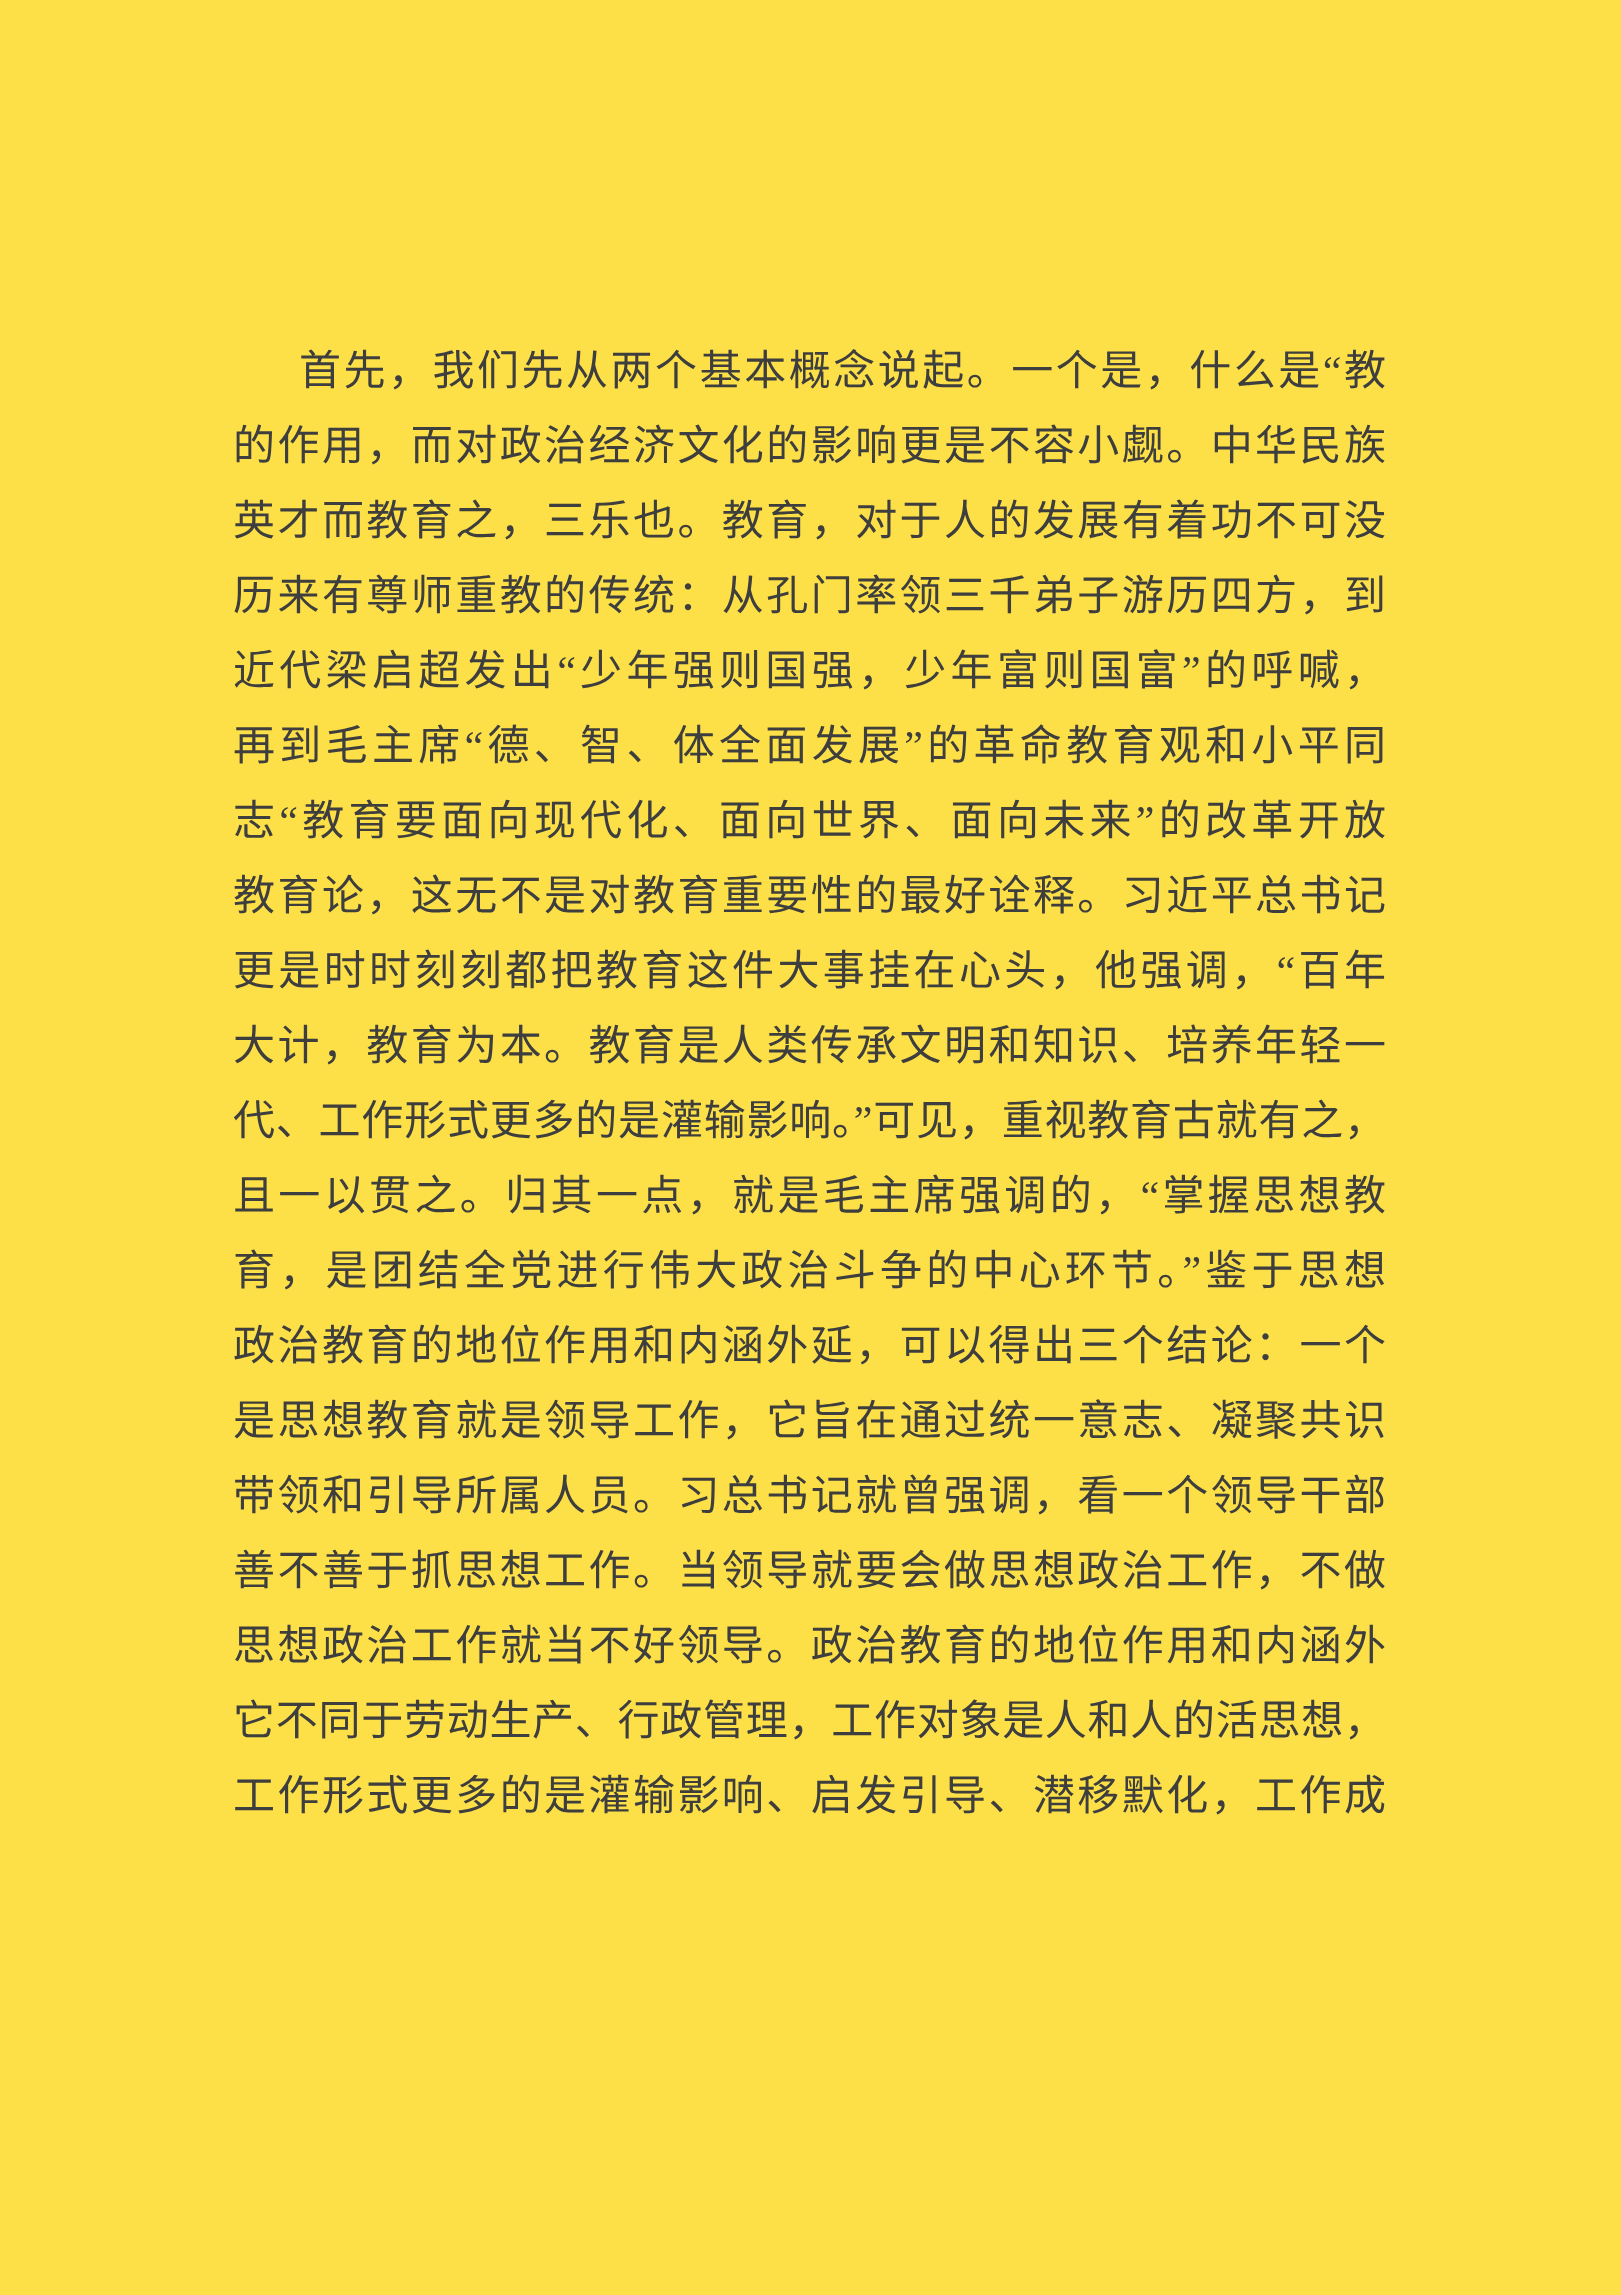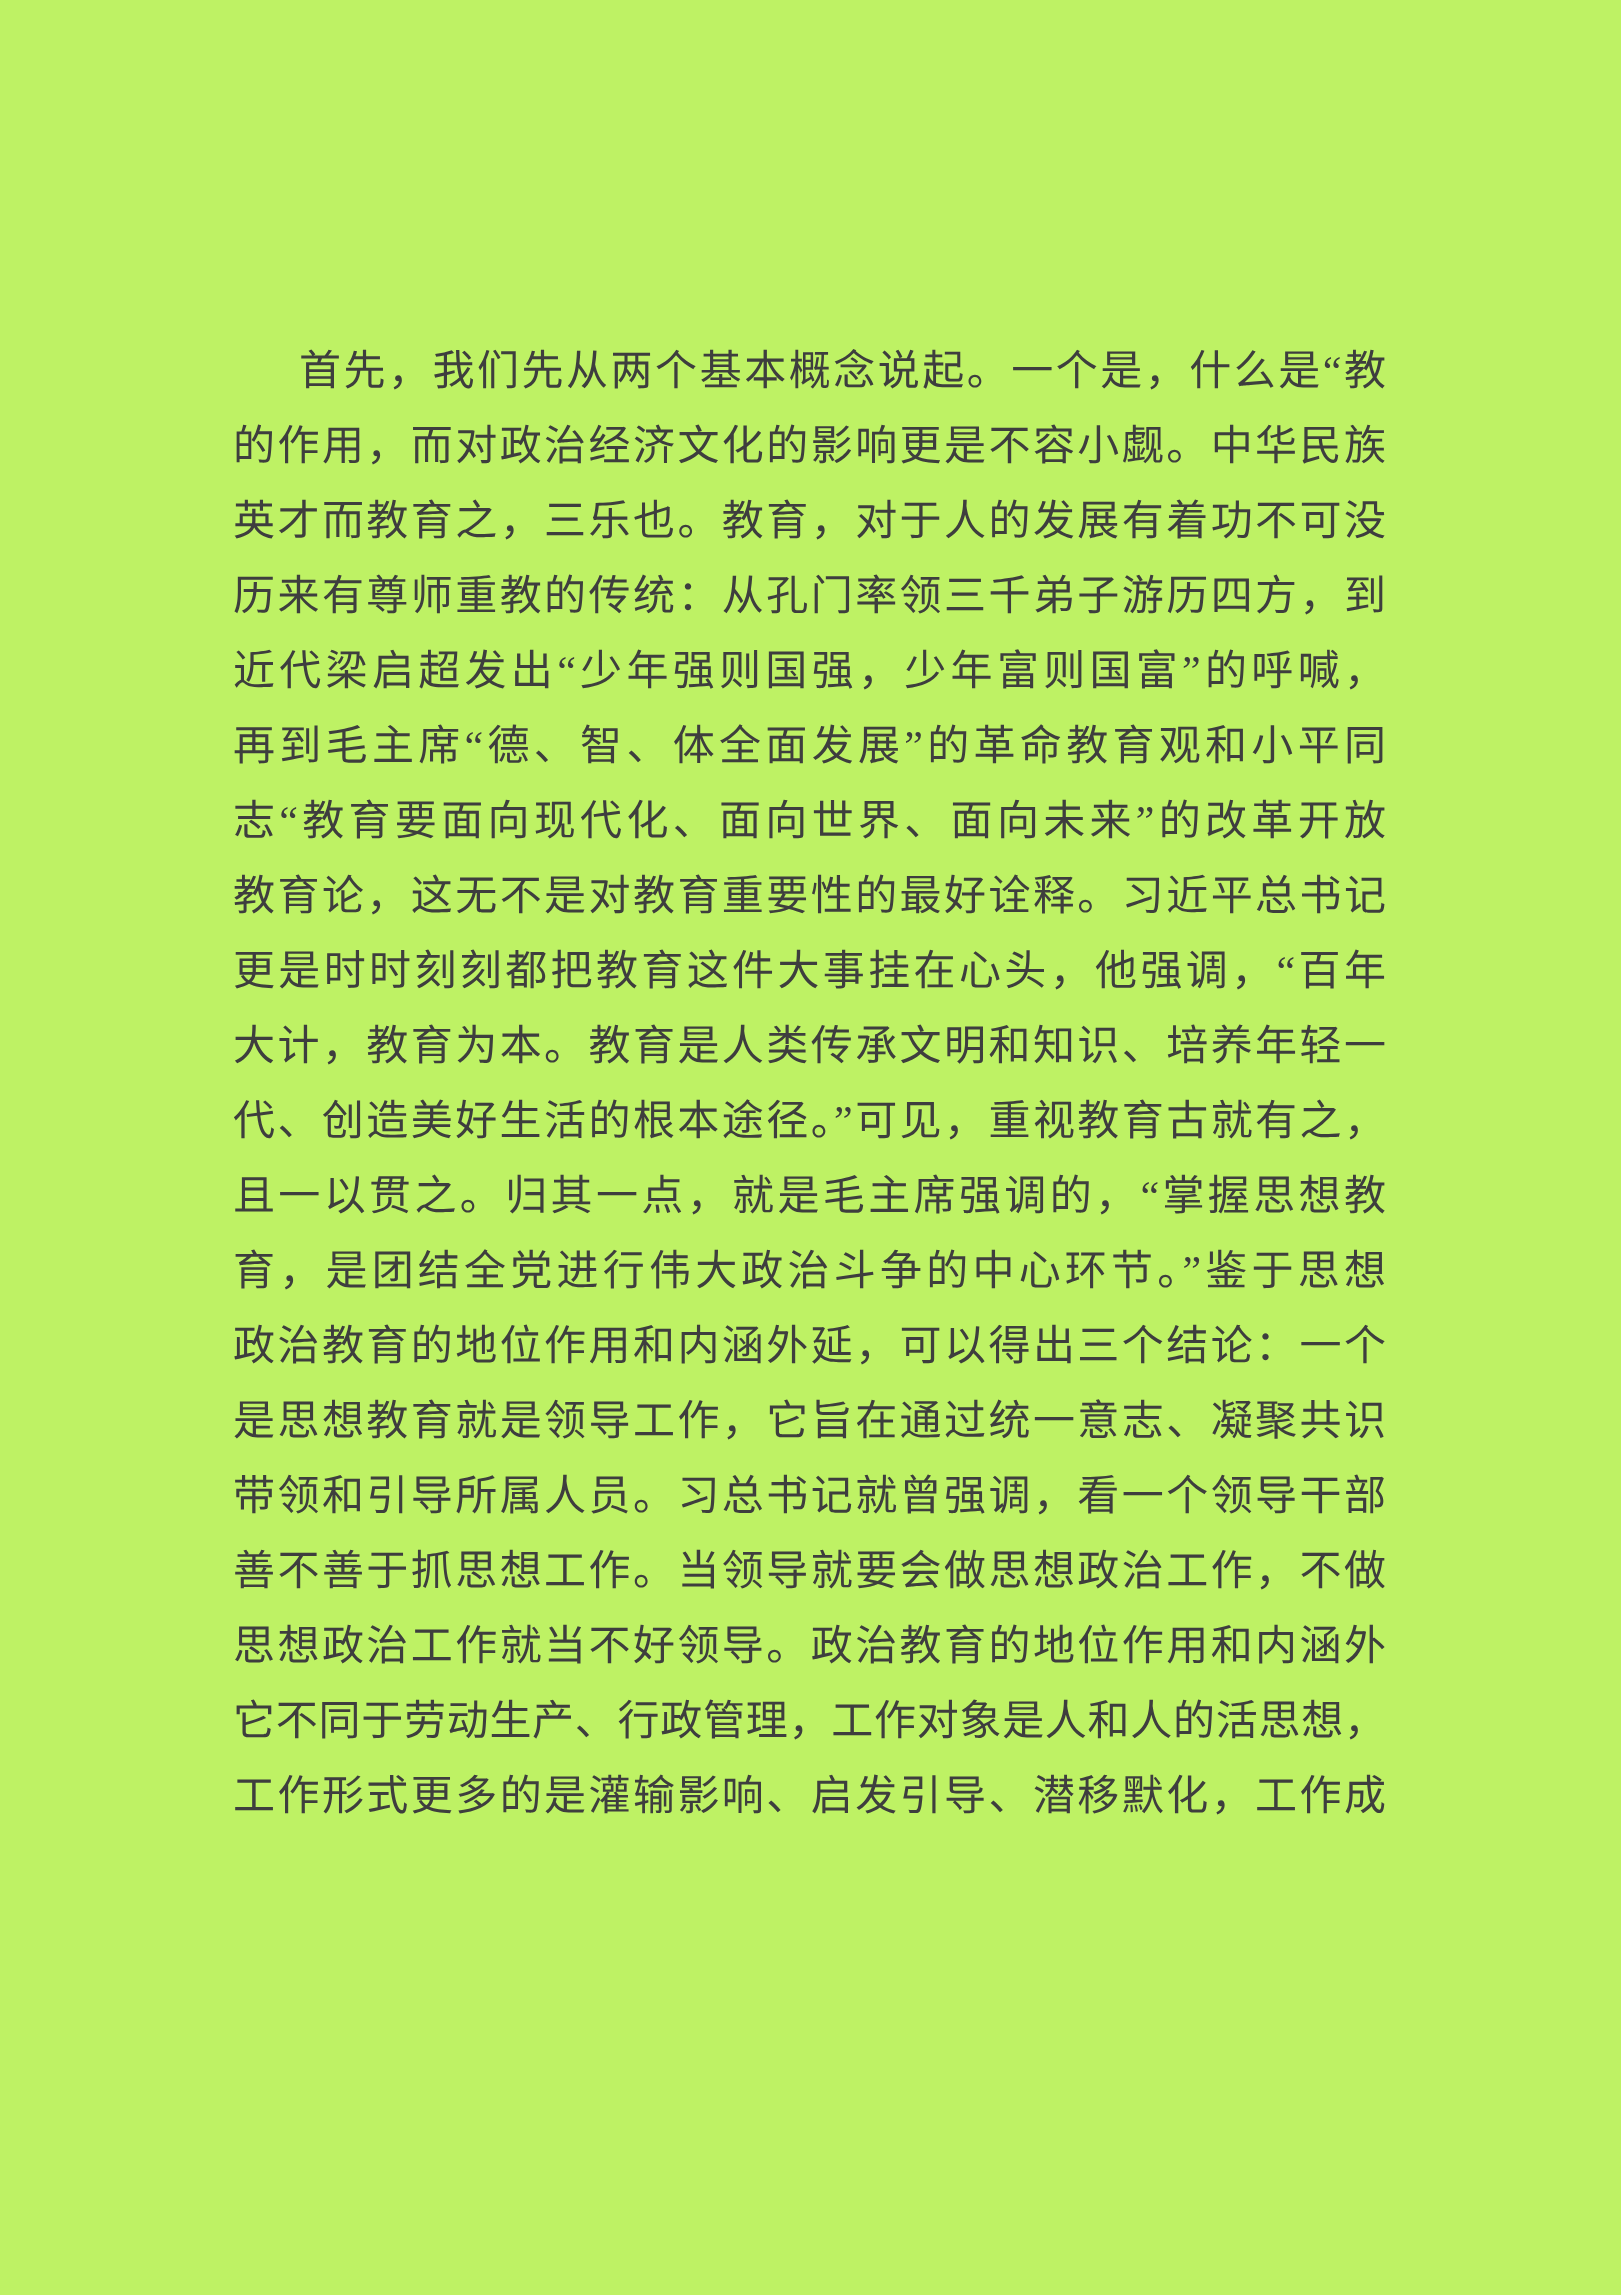--- a/index.html
+++ b/index.html
@@ -4,21 +4,21 @@
 <style>
   html, body {
     margin: 0;
     padding: 0;
     background: #ffffff;
   }
   .page {
     position: relative;
     width: 1621px;
     height: 2295px;
-    background: #bef264;
+    background: #fde047;
     overflow: hidden;
     font-family: "Liberation Serif", "DejaVu Serif", serif;
   }
   .paragraph {
     position: absolute;
     left: 233px;
     top: 334px;
     width: 1153px;
   }
   .line {
@@ -44,21 +44,21 @@
     <div class="line first">首先，我们先从两个基本概念说起。一个是，什么是“教</div>
     <div class="line">的作用，而对政治经济文化的影响更是不容小觑。中华民族</div>
     <div class="line">英才而教育之，三乐也。教育，对于人的发展有着功不可没</div>
     <div class="line">历来有尊师重教的传统：从孔门率领三千弟子游历四方，到</div>
     <div class="line">近代梁启超发出“少年强则国强，少年富则国富”的呼喊，</div>
     <div class="line">再到毛主席“德、智、体全面发展”的革命教育观和小平同</div>
     <div class="line">志“教育要面向现代化、面向世界、面向未来”的改革开放</div>
     <div class="line">教育论，这无不是对教育重要性的最好诠释。习近平总书记</div>
     <div class="line">更是时时刻刻都把教育这件大事挂在心头，他强调，“百年</div>
     <div class="line">大计，教育为本。教育是人类传承文明和知识、培养年轻一</div>
-    <div class="line">代、创造美好生活的根本途径。”可见，重视教育古就有之，</div>
+    <div class="line">代、工作形式更多的是灌输影响。”可见，重视教育古就有之，</div>
     <div class="line">且一以贯之。归其一点，就是毛主席强调的，“掌握思想教</div>
     <div class="line">育，是团结全党进行伟大政治斗争的中心环节。”鉴于思想</div>
     <div class="line">政治教育的地位作用和内涵外延，可以得出三个结论：一个</div>
     <div class="line">是思想教育就是领导工作，它旨在通过统一意志、凝聚共识</div>
     <div class="line">带领和引导所属人员。习总书记就曾强调，看一个领导干部</div>
     <div class="line">善不善于抓思想工作。当领导就要会做思想政治工作，不做</div>
     <div class="line">思想政治工作就当不好领导。政治教育的地位作用和内涵外延，</div>
     <div class="line">它不同于劳动生产、行政管理，工作对象是人和人的活思想，</div>
     <div class="line">工作形式更多的是灌输影响、启发引导、潜移默化，工作成</div>
   </div>

